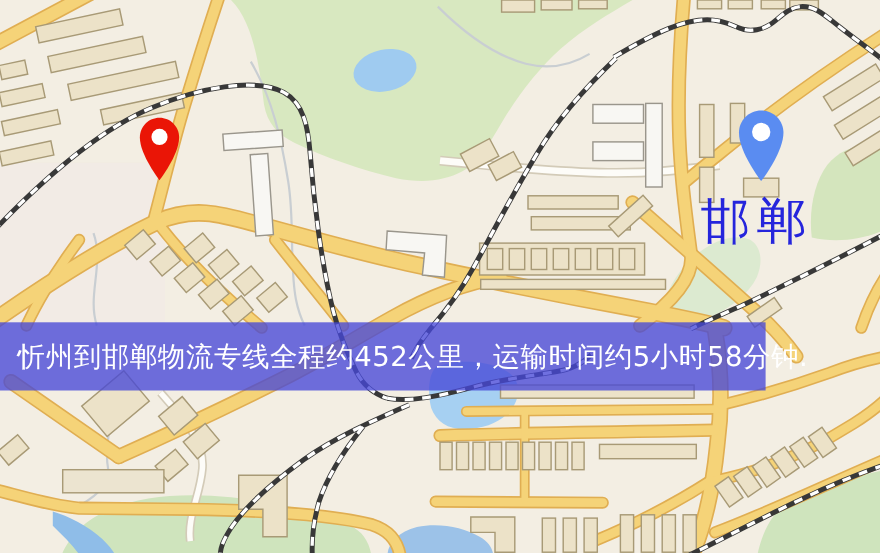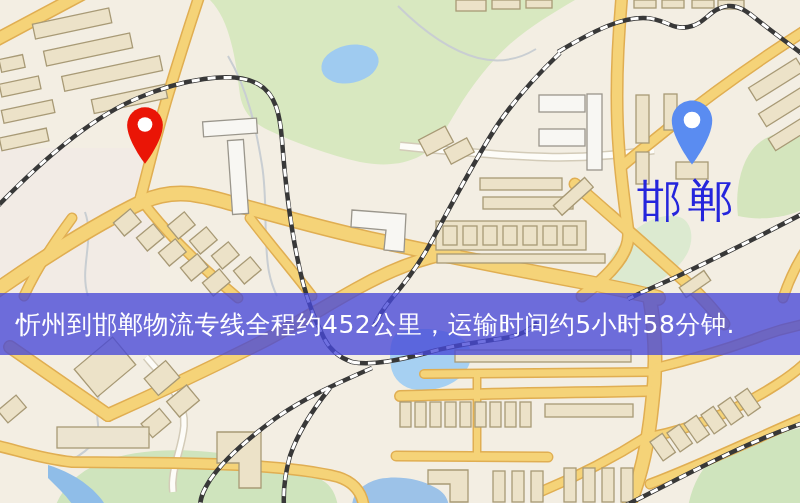--- a/index.html
+++ b/index.html
@@ -2,21 +2,21 @@
 <html><head>
 <meta charset="utf-8">
 <style>
   html,body{margin:0;padding:0;background:#888;}
   #screen{
     position:relative;width:800px;height:503px;overflow:hidden;
     font-family:"DejaVu Sans",sans-serif;background:#f3eee3;
   }
   #map-svg{position:absolute;left:0;top:0;width:800px;height:503px;display:block;}
   .banner{
-    position:absolute;left:0;top:293px;width:800px;height:62px;
+    position:absolute;left:0;top:293px;width:696px;height:62px;
     background:rgba(70,72,215,0.78);
     display:flex;align-items:center;
     box-sizing:border-box;padding-left:16px;
   }
   .banner-text{
     color:#ffffff;font-size:25px;letter-spacing:0.5px;white-space:nowrap;
   }
   .pin{position:absolute;}
   .pin-origin{left:124px;top:103px;width:42px;height:65px;}
   .pin-dest{left:667px;top:98px;width:50px;height:69px;}

